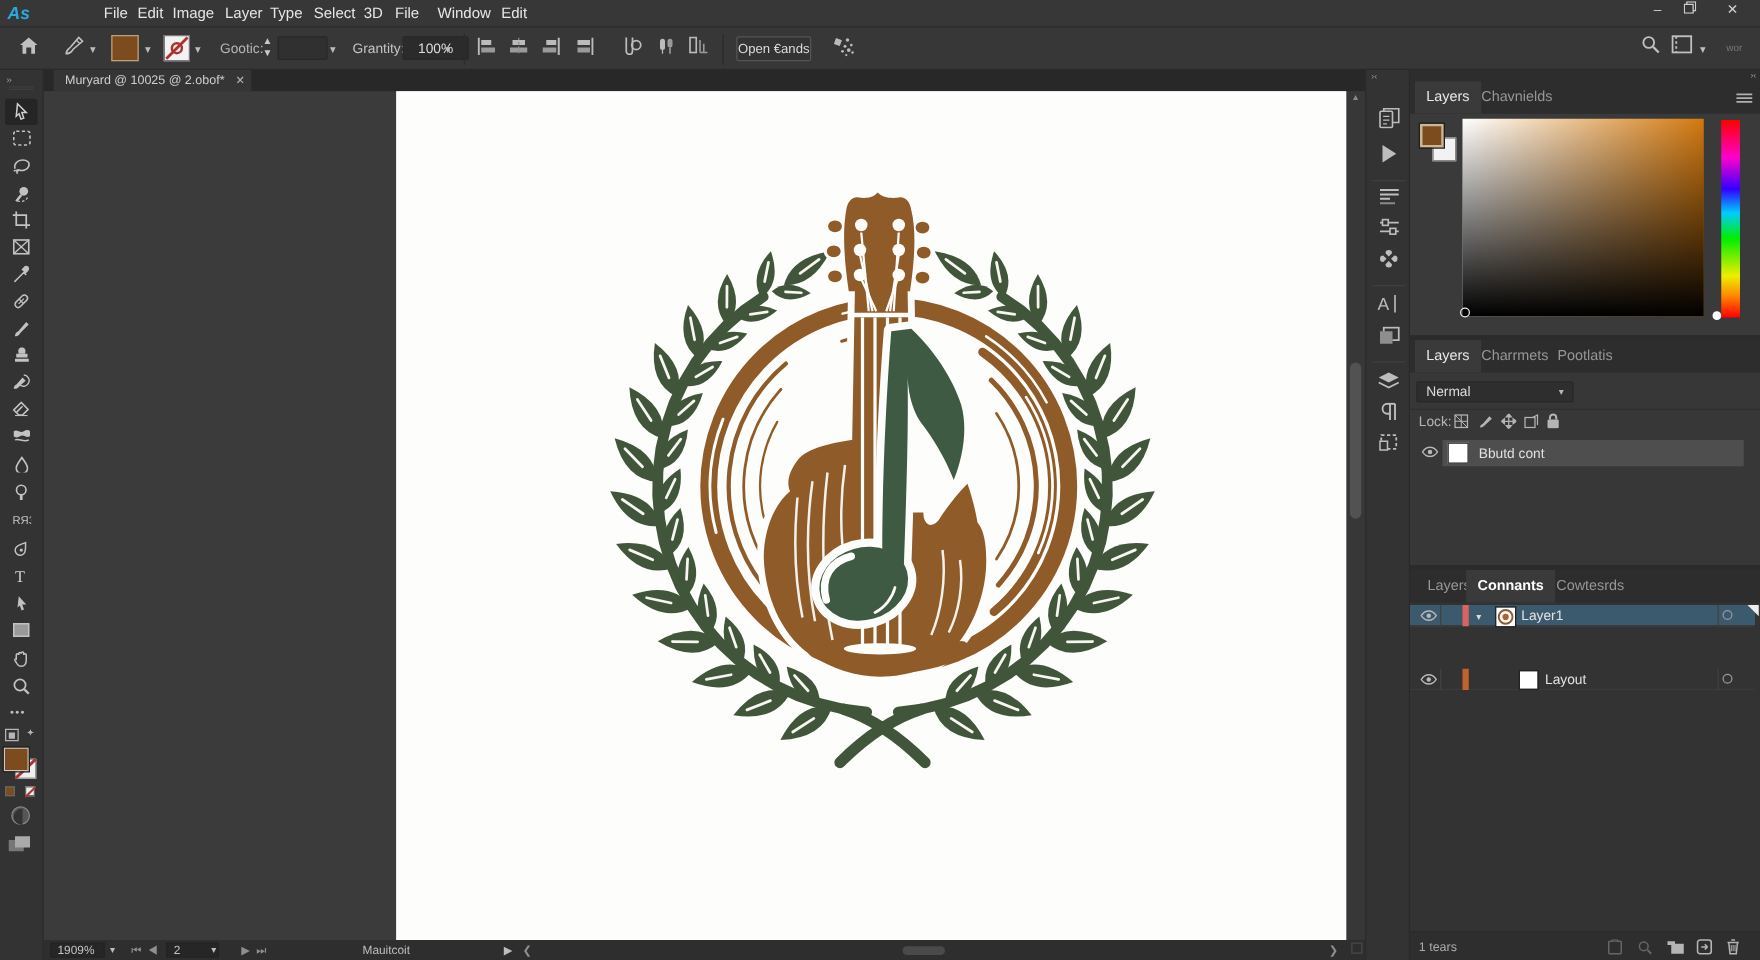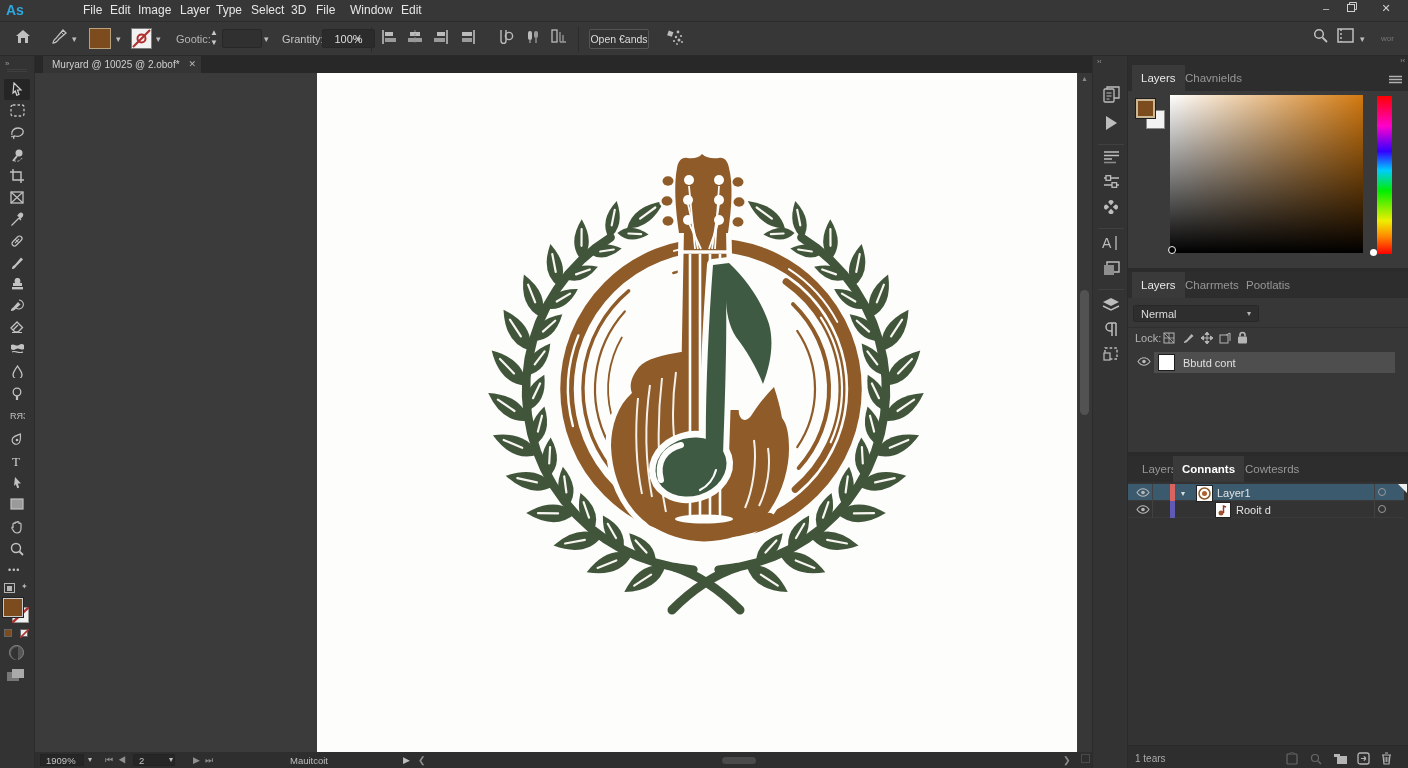--- a/index.html
+++ b/index.html
@@ -1,20 +1,20 @@
 <!DOCTYPE html>
 <html><head><meta charset="utf-8"><style>
 * { margin:0; padding:0; box-sizing:border-box; }
 html,body { width:1408px; height:768px; overflow:hidden; background:#363636;
   font-family:"Liberation Sans", sans-serif; -webkit-font-smoothing:antialiased; }
 .abs { position:absolute; }
 
 #menubar { position:absolute; left:0; top:0; width:1408px; height:21px; background:#373737; color:#e6e6e6; font-size:12px; }
 #menubar .mi { position:absolute; top:3px;margin-left:45px; }
-#aslogo { position:absolute; left:6px; top:2px; color:#2da8e0; font-weight:bold; font-size:14px; }
+#aslogo { position:absolute; left:6px; top:2px; color:#2da8e0; font-weight:bold; font-size:14px; font-style:italic; }
 .winbtn { position:absolute; top:0; width:14px; height:16px; color:#cfcfcf; font-size:11px; text-align:center; line-height:16px; }
 
 #optbar { position:absolute; left:0; top:21px; width:1408px; height:35px; background:#373737; border-top:1px solid #2c2c2c; border-bottom:1px solid #2a2a2a; }
 .ob { position:absolute; color:#c8c8c8; }
 .sw { position:absolute; border:1px solid #8a8a8a; }
 .caret { position:absolute; color:#bdbdbd; font-size:9px; }
 .obox { position:absolute; background:#2b2b2b; border:1px solid #272727; border-radius:2px; }
 .vline { position:absolute; width:1px; background:#2b2b2b; }
 .icn { position:absolute; color:#b9b9b9; }
 
@@ -630,33 +630,31 @@
 <span style="position:absolute;left:53px;top:5px;color:#ddd;font-size:8px">▾</span>
 <span style="position:absolute;left:68px;top:1px;border:1px solid #222;line-height:0;display:inline-block"><svg width="15" height="15">
           <rect width="15" height="15" fill="#fff"></rect>
           <circle cx="7.5" cy="7.5" r="5.5" fill="none" stroke="#8e5b29" stroke-width="1.5"></circle>
           <circle cx="7.5" cy="7.5" r="2.5" fill="#b06030"></circle>
         </svg></span>
 <span style="position:absolute;left:89px;top:3px;color:#e2e2e2;font-size:11px">Layer1</span>
 <span style="position:absolute;left:246px;top:0;width:1px;height:17px;background:#414141"></span>
 <span style="position:absolute;left:250px;top:4px;width:8px;height:8px;border:1px solid #999;border-radius:50%"></span>
 </div>
-<div style="position:absolute;left:0;top:445px;width:276px;height:17px;background:transparent;border-bottom:1px solid #3a3a3a">
+<div style="position:absolute;left:0;top:479px;width:276px;height:17px;background:transparent;border-bottom:1px solid #3a3a3a">
 <span style="position:absolute;left:8px;top:4px;display:block;height:9px;line-height:0"><svg width="14" height="9" viewBox="0 0 14 9">
           <path d="M1,4.5 C3,1.5 5,0.8 7,0.8 C9,0.8 11,1.5 13,4.5 C11,7.5 9,8.2 7,8.2 C5,8.2 3,7.5 1,4.5 Z" fill="none" stroke="#b8b8b8" stroke-width="1.1"></path>
           <circle cx="7" cy="4.5" r="1.8" fill="#b8b8b8"></circle>
         </svg></span>
 <span style="position:absolute;left:24px;top:0;width:1px;height:17px;background:#414141"></span>
-<span style="position:absolute;left:42px;top:0;width:5px;height:17px;background:#5f5bb5"></span>
+<span style="position:absolute;left:42px;top:0;width:5px;height:17px;background:#c2622f"></span>
 <span style="position:absolute;left:87px;top:1px;border:1px solid #222;line-height:0;display:inline-block"><svg width="14" height="14">
           <rect width="14" height="14" fill="#fff"></rect>
-          <circle cx="5" cy="10" r="2.5" fill="#a0522d"></circle>
-          <path d="M7.5,10 V3 L10,4" stroke="#8e3b29" stroke-width="1.5" fill="none"></path>
         </svg></span>
-<span style="position:absolute;left:108px;top:3px;color:#e2e2e2;font-size:11px">Rooit d</span>
+<span style="position:absolute;left:108px;top:3px;color:#e2e2e2;font-size:11px">Layout</span>
 <span style="position:absolute;left:246px;top:0;width:1px;height:17px;background:#414141"></span>
 <span style="position:absolute;left:250px;top:4px;width:8px;height:8px;border:1px solid #999;border-radius:50%"></span>
 </div>
 <div style="position:absolute;left:270px;top:428px;width:0;height:0;border-left:9px solid transparent;border-top:9px solid #eee"></div>
 <div style="position:absolute;left:0;top:689px;width:280px;height:1px;background:#2a2a2a"></div>
 <div style="position:absolute;left:0;top:690px;width:280px;height:22px;background:#2e2e2e"></div>
 <div style="position:absolute;left:7px;top:697px;color:#aaa;font-size:10px">1 tears</div>
 <div style="position:absolute;left:158px;top:695px"><svg width="12" height="13" viewBox="0 0 12 13" opacity="0.45">
         <rect x="1" y="2" width="10" height="10" rx="1" fill="none" stroke="#aaa" stroke-width="1.2"></rect>
         <path d="M4,2 V1 H8 V2" stroke="#aaa"></path>

